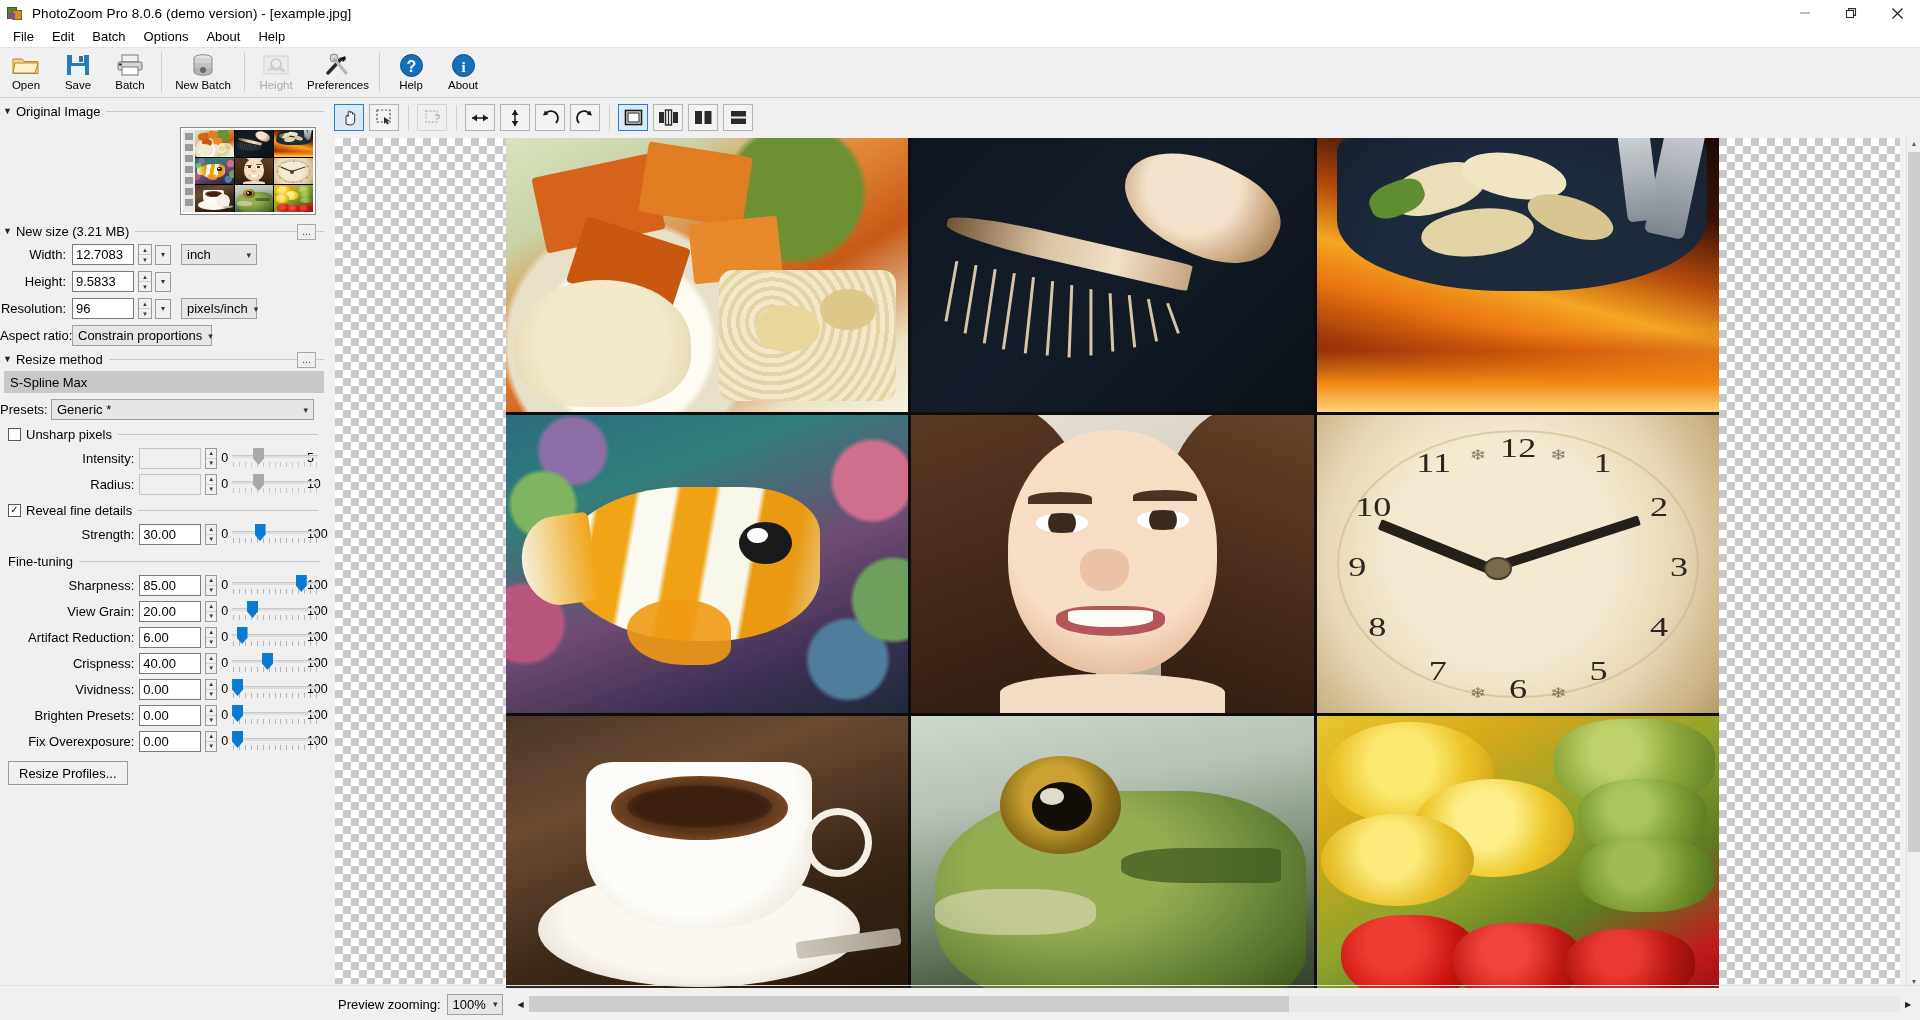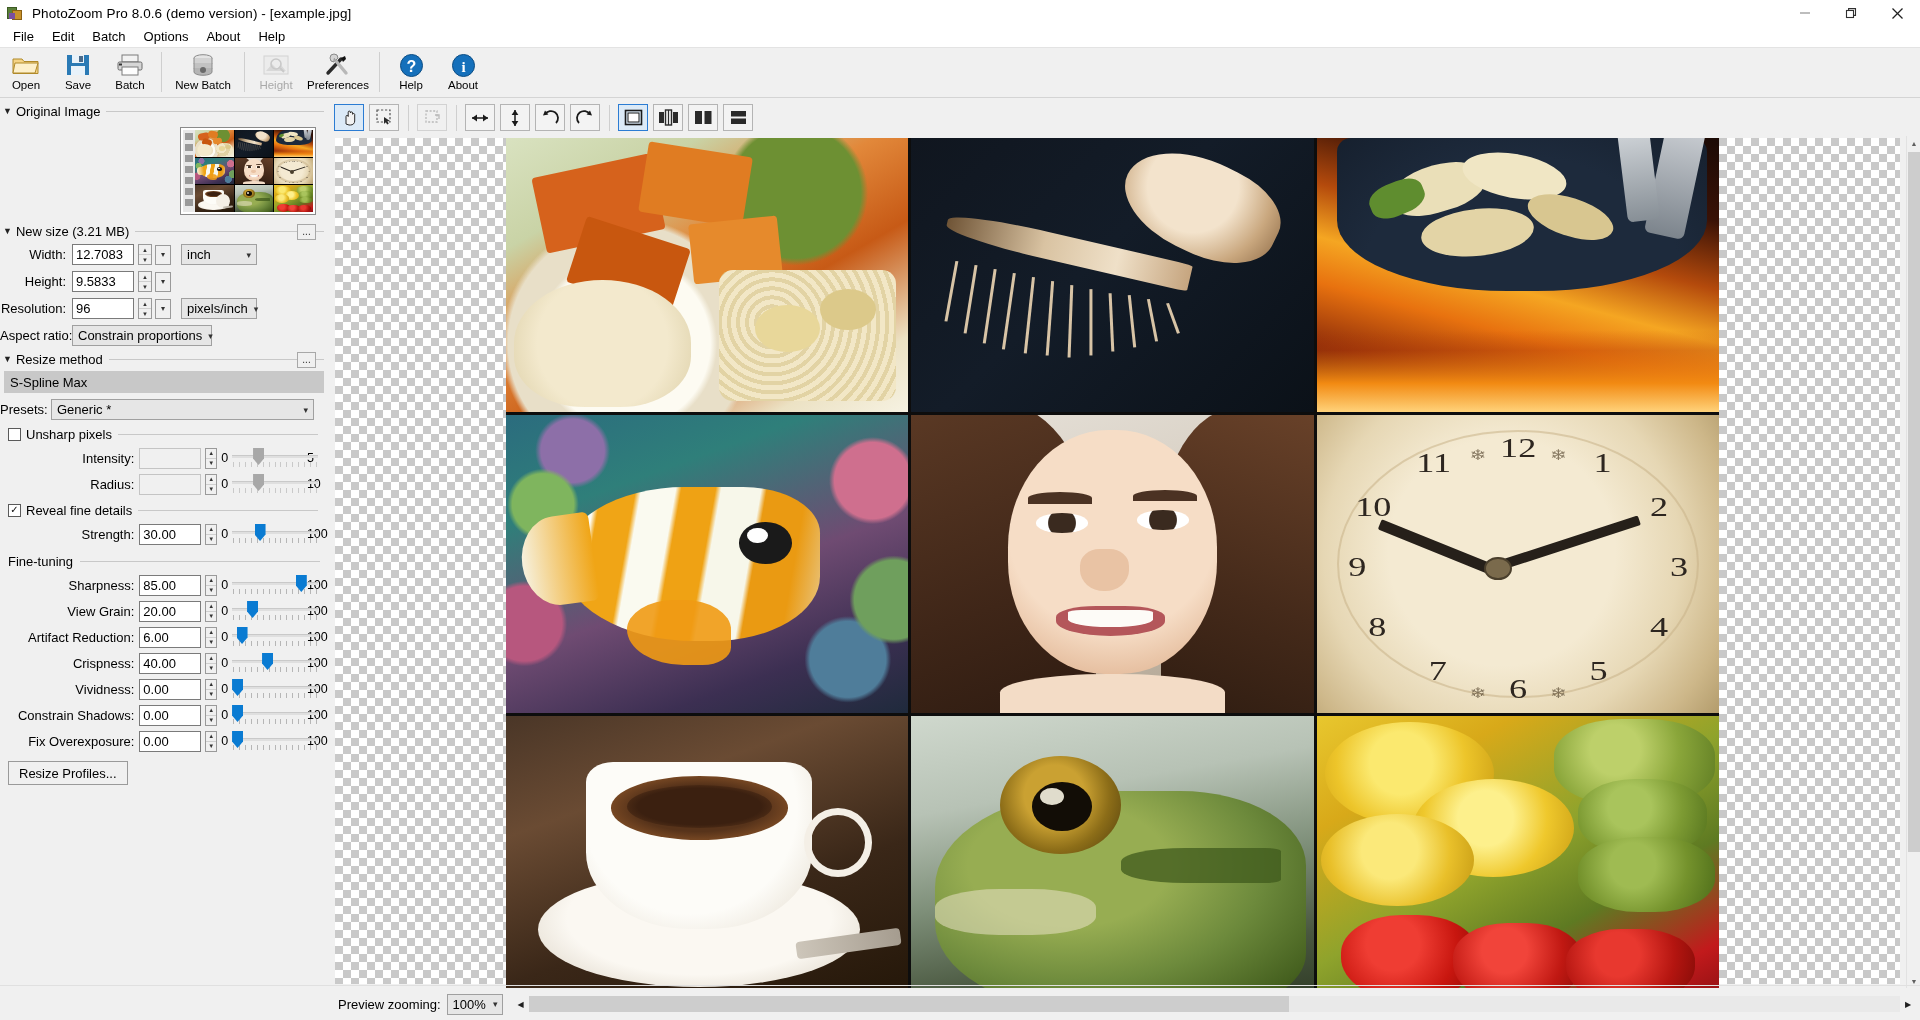--- a/index.html
+++ b/index.html
@@ -824,21 +824,21 @@
               <i></i>
               <i></i>
               <i></i>
               <i></i>
             </span>
             <span class="thumbk" style="left:0px"></span>
           </span>
           <span class="max">100</span>
         </div>
         <div class="srow">
-          <span class="sl">Constrain Shadows:</span>
+          <span class="sl">Brighten Presets:</span>
           <input class="txtbox sv" value="0.00" style="">
           <span class="spin">
             <i>▲</i>
             <i>▼</i>
           </span>
           <span class="min">0</span>
           <span class="track">
             <span class="bar"></span>
             <span class="ticks">
               <i></i>

